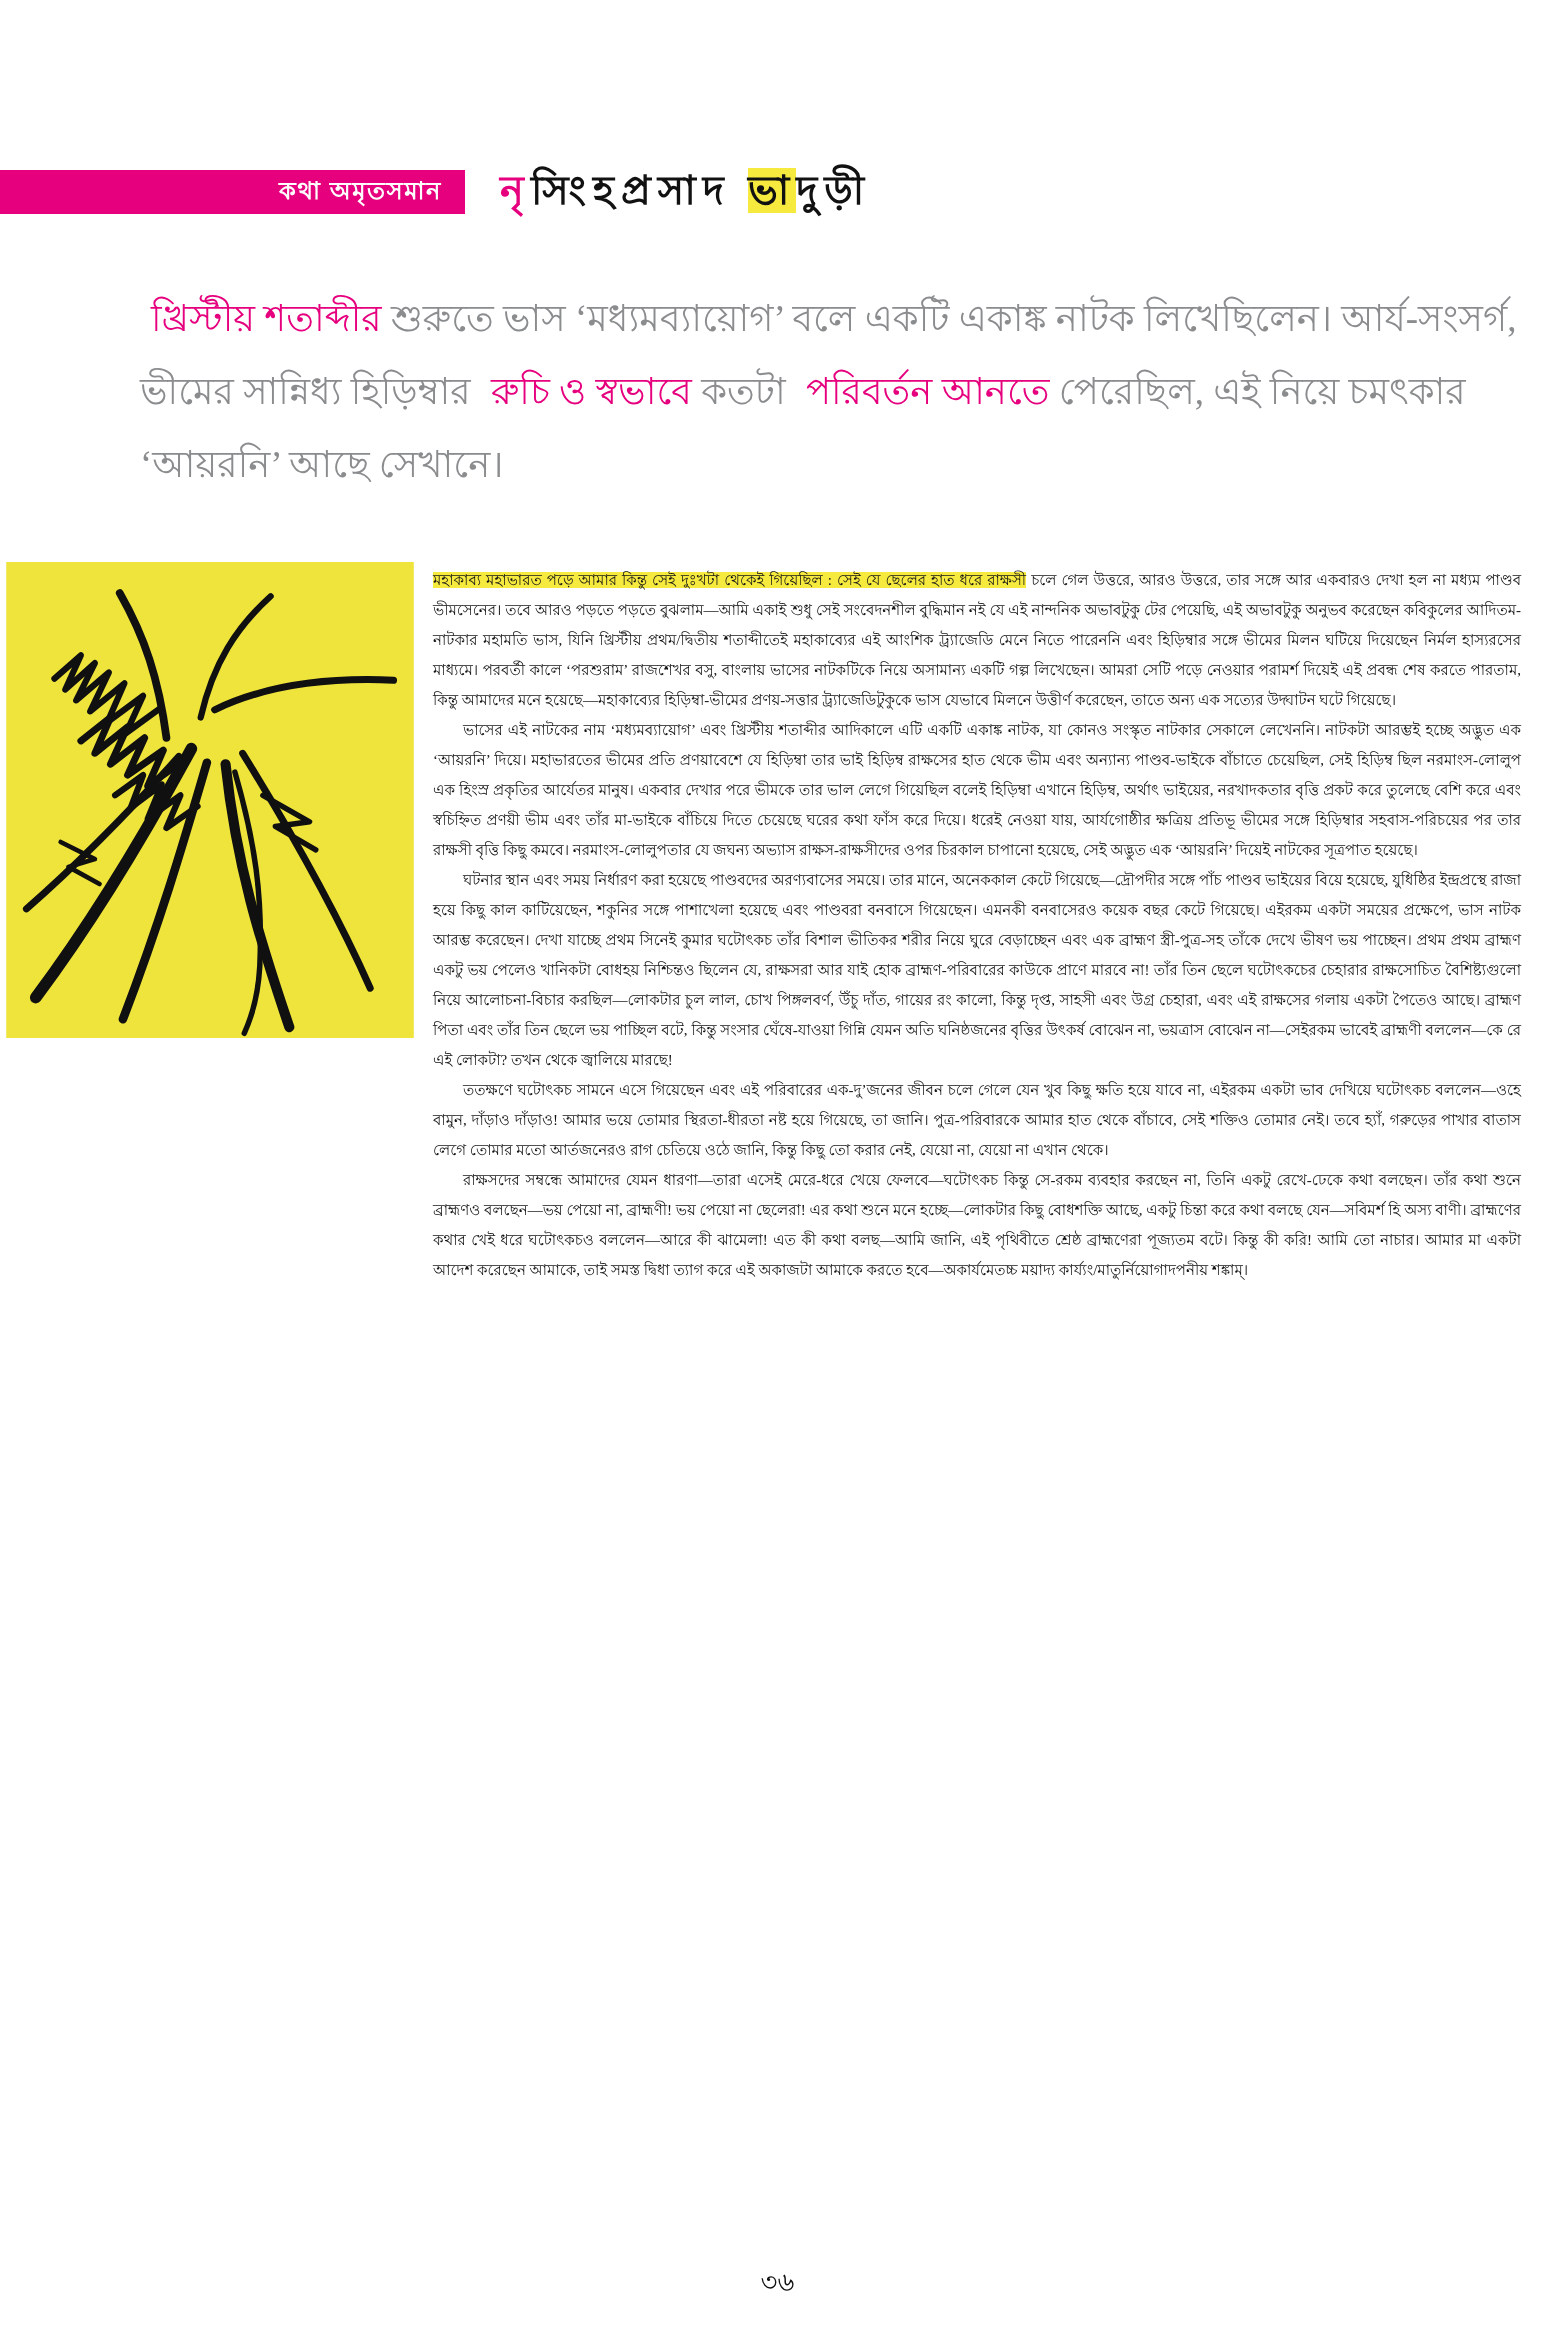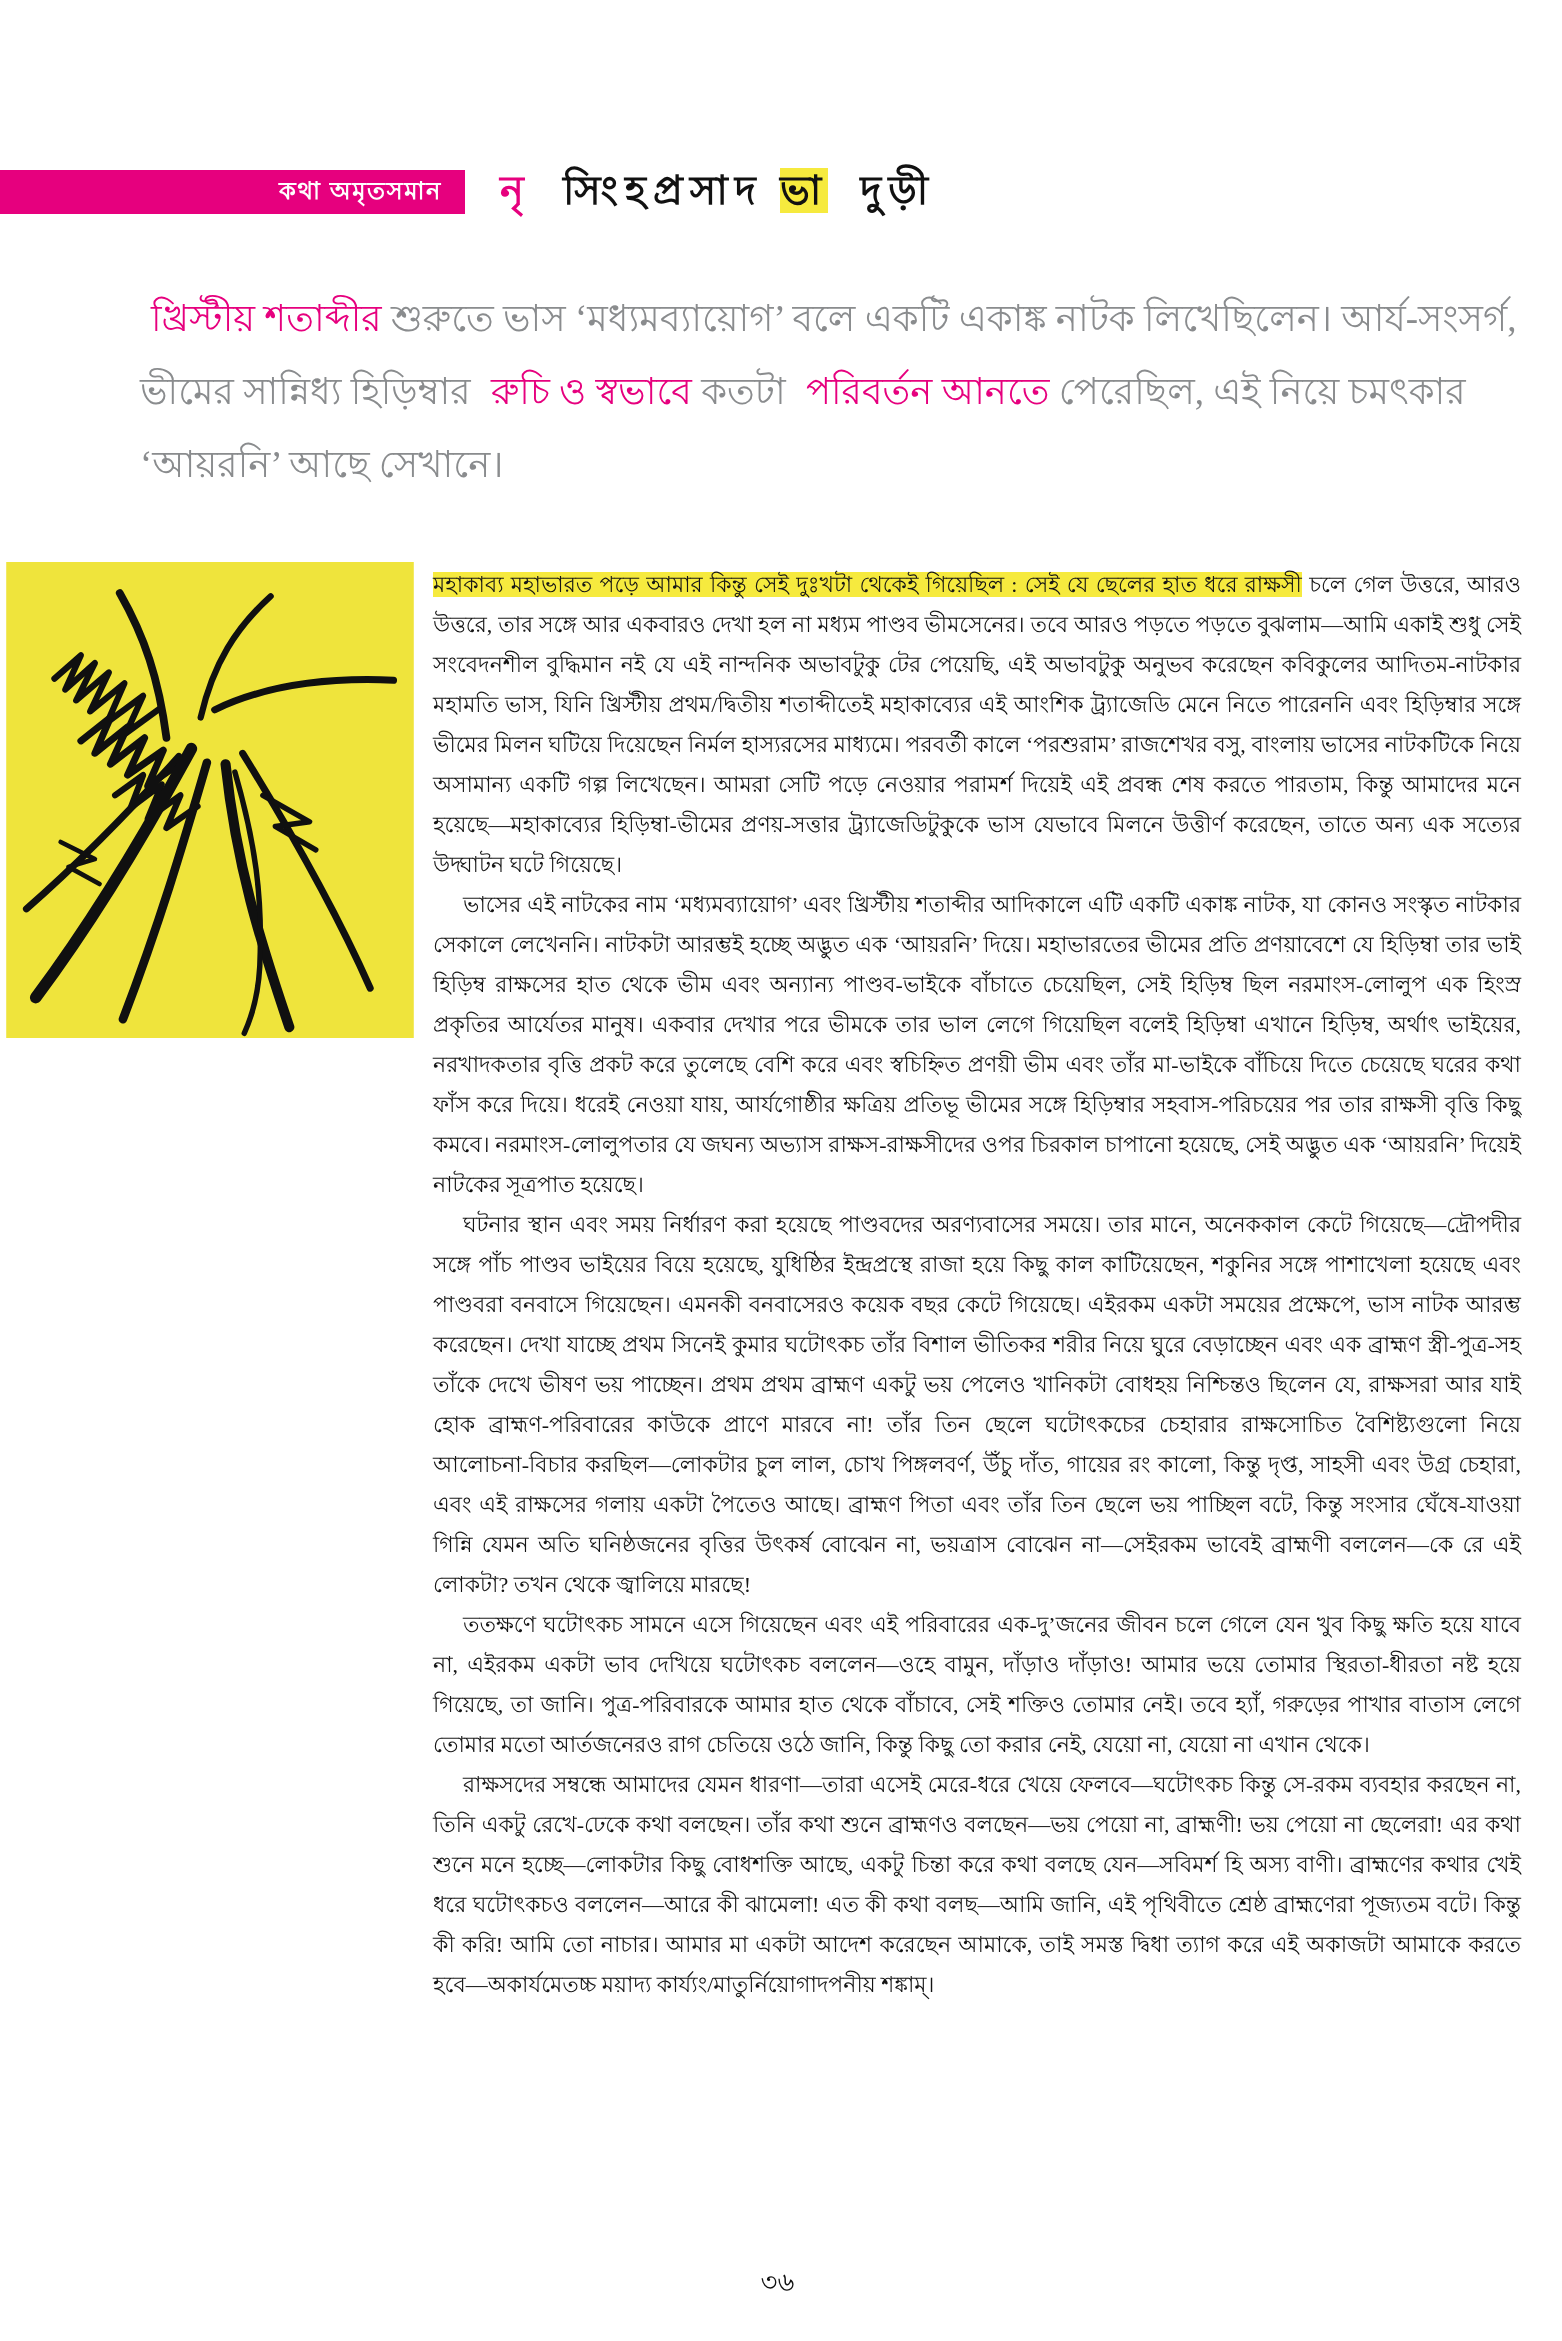--- a/index.html
+++ b/index.html
@@ -26,38 +26,38 @@
   .kicker-text{
     color:#ffffff;font-size:24px;font-weight:bold;
     font-family:"Liberation Sans", sans-serif;letter-spacing:1.6px;
   }
   .author{
     position:absolute;left:500px;top:159px;
     font-size:40px;font-weight:bold;letter-spacing:7px;color:#111111;
     white-space:nowrap;
   }
   .seg-magenta{color:var(--magenta);}
-  .seg-black{color:#111111;margin-left:32px;}
+  .seg-black{color:#111111;}
   .seg-hl{background:var(--yellow-highlight);}
   
   .standfirst{
     position:absolute;left:140px;top:282px;width:1393px;
     font-size:37px;line-height:73px;color:var(--headline-gray);
     font-weight:normal;
   }
   .standfirst .seg-magenta{font-weight:normal;margin-left:11px;}
   
   .illustration{
     position:absolute;left:6.2px;top:562px;width:408px;height:476px;
   }
   .illustration svg{display:block;width:100%;height:100%;}
   
   .article{
     position:absolute;left:433px;top:565px;width:1088px;
-    font-size:22px;line-height:40px;text-align:justify;
+    font-size:15px;line-height:30px;text-align:justify;
     color:var(--ink);
   }
   .article p{margin:0;}
   .article p.indent{text-indent:30px;}
   .lead-hl{background:var(--yellow-highlight);}
   
   .page-number{
     position:absolute;left:0;right:8px;top:2262px;text-align:center;
     font-size:26px;color:#111111;
   }

